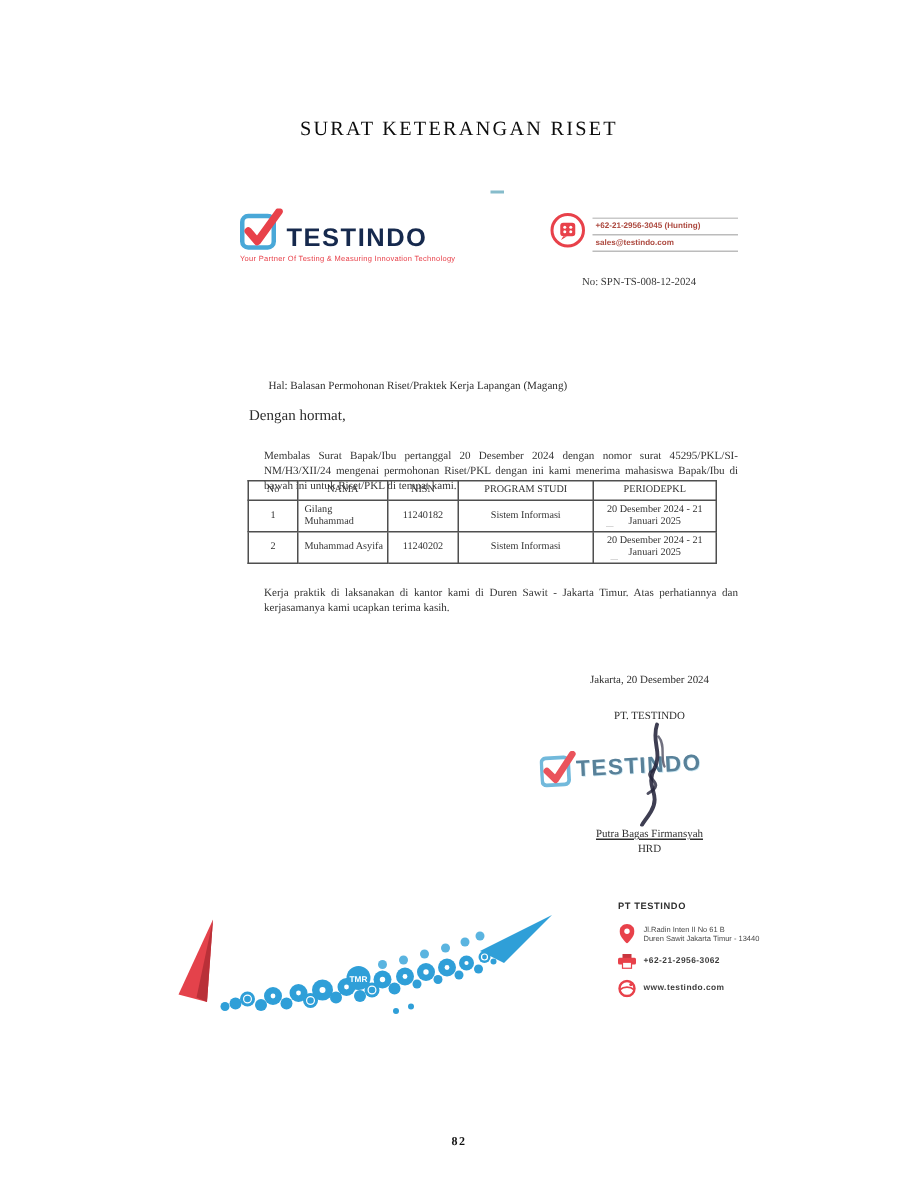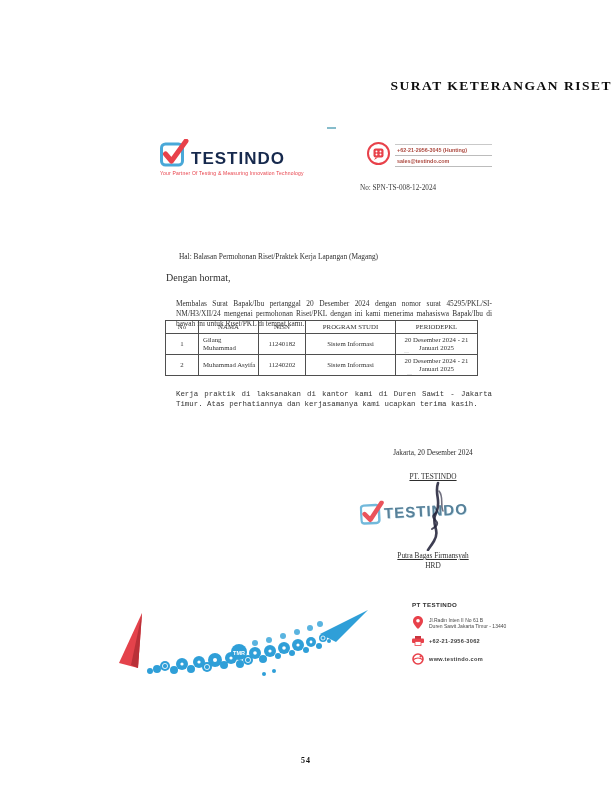--- a/index.html
+++ b/index.html
@@ -2,22 +2,22 @@
 <html><head>
 <meta charset="utf-8">
 <style>
   * { margin:0; padding:0; box-sizing:border-box; }
   html,body { background:#ffffff; }
   .page {
     position:relative; width:612px; height:792px; background:#ffffff;
     overflow:hidden; font-family:"Liberation Serif", serif; color:#2e2e2e;
   }
   .doc-title {
-    position:absolute; top:78px; left:0; width:100%; text-align:right;
-    font-family:"Liberation Serif", serif; font-weight:bold; font-size:13.5px;
+    position:absolute; top:78px; left:0; width:100%; text-align:center;
+    font-family:"Liberation Serif", serif; font-weight:normal; font-size:13.5px;
     letter-spacing:1.5px; color:#0d0d0d;
   }
   .blue-dash { position:absolute; left:327px; top:127px; width:9px; height:2px; background:#86bccb; }
 
   
   .logo { position:absolute; left:160px; top:142px; width:180px; }
   .logo-row { display:flex; align-items:flex-end; }
   .logo-mark { position:relative; width:27px; height:25px; }
   .logo-name {
     font-family:"Liberation Sans", sans-serif; font-weight:bold; font-size:17px;
@@ -27,54 +27,54 @@
     display:block; margin-top:3px; font-family:"Liberation Sans", sans-serif;
     font-size:5px; color:#e8414a; letter-spacing:0.2px;
   }
   .contact { position:absolute; left:366px; top:141px; width:126px; display:flex; align-items:center; }
   .contact-rows { margin-left:4px; flex:1; font-family:"Liberation Sans", sans-serif; }
   .contact-row {
     font-size:5.4px; font-weight:bold; color:#ad4a40; padding:2px 0 2px 2px;
     border-bottom:1px solid #bcbcbc;
   }
   .contact-row:first-child { border-top:1px solid #c9c9c9; }
-  .letter-no { position:absolute; left:360px; top:184px; font-size:7.2px; color:#3a3a3a; }
+  .letter-no { position:absolute; left:388px; top:184px; font-size:7.2px; color:#3a3a3a; }
 
   
   .recipient { position:absolute; left:166px; top:209px; font-size:7.4px; line-height:9.5px; }
   .recipient .bold { font-weight:bold; }
   .recipient .sans { font-family:"Liberation Sans", sans-serif; font-size:7px; color:#3c3c3c; }
   .subject { position:absolute; left:166px; top:252px; font-size:7.4px;padding-left:13px; }
   .salutation { position:absolute; left:166px; top:272px; font-size:10px; }
 
   .body-par {
     position:absolute; left:176px; width:316px; font-size:7.4px; line-height:9.8px;
     text-align:justify; color:#333;margin-top:12px;
   }
   .body1 { top:287px; }
-  .body2 { top:378px;font-family:Liberation Mono, monospace; }
+  .body2 { top:378px; }
 
   
   .stu-table { position:absolute; left:165px; top:320px; border-collapse:collapse; }
   .stu-table th, .stu-table td {
     border:1px solid #4f4f4f; font-size:6.8px; text-align:center;
     padding:2px 2px; color:#333; font-weight:normal; line-height:8px;
   }
   .stu-table .col-no { width:33px; }
   .stu-table .col-nama { width:60px; }
   .stu-table .col-nisn { width:47px; }
   .stu-table .col-prodi { width:90px; }
   .stu-table .col-per { width:82px; }
   .stu-table td.cell-nama { text-align:left; padding-left:4px; }
   .pencil-mark { position:absolute; color:#9a9a9a; font-size:5px; }
 
   
   .sig-block { position:absolute; left:352px; top:424px; width:162px; text-align:center; font-size:7.3px; }
   .sig-date { margin-bottom:15px;margin-top:24px; }
-  .sig-company { margin-bottom:6px;text-decoration:underline; }
+  .sig-company { margin-bottom:6px; }
   .stamp-zone { position:relative; height:62px; }
   .stamp {
     position:absolute; left:8px; top:14px; display:flex; align-items:center;
     transform:rotate(-3deg); opacity:0.9;
   }
   .stamp-mark { position:relative; width:22px; height:20px; }
   .stamp-text {
     font-family:"Liberation Sans", sans-serif; font-weight:bold; font-size:15px;
     letter-spacing:1px; color:#47748f; margin-left:2px;
     text-shadow:0.5px 0.5px 0 #bfe0ee;
@@ -292,15 +292,15 @@
     </g>
     <g fill="none" stroke="#ffffff" stroke-width="0.8">
       <circle cx="51" cy="58" r="2.6"></circle>
         <circle cx="93" cy="59" r="2.6"></circle>
         <circle cx="134" cy="52" r="2.6"></circle>
       <circle cx="209" cy="30" r="2"></circle>
     </g>
     <text x="125" y="46.5" text-anchor="middle" font-family="Liberation Sans, sans-serif" font-size="5.5" font-weight="bold" fill="#ffffff">TMR</text>
   </svg>
 
-  <div class="page-num">54</div>
+  <div class="page-num">82</div>
 
 </div>
 
 </body></html>

